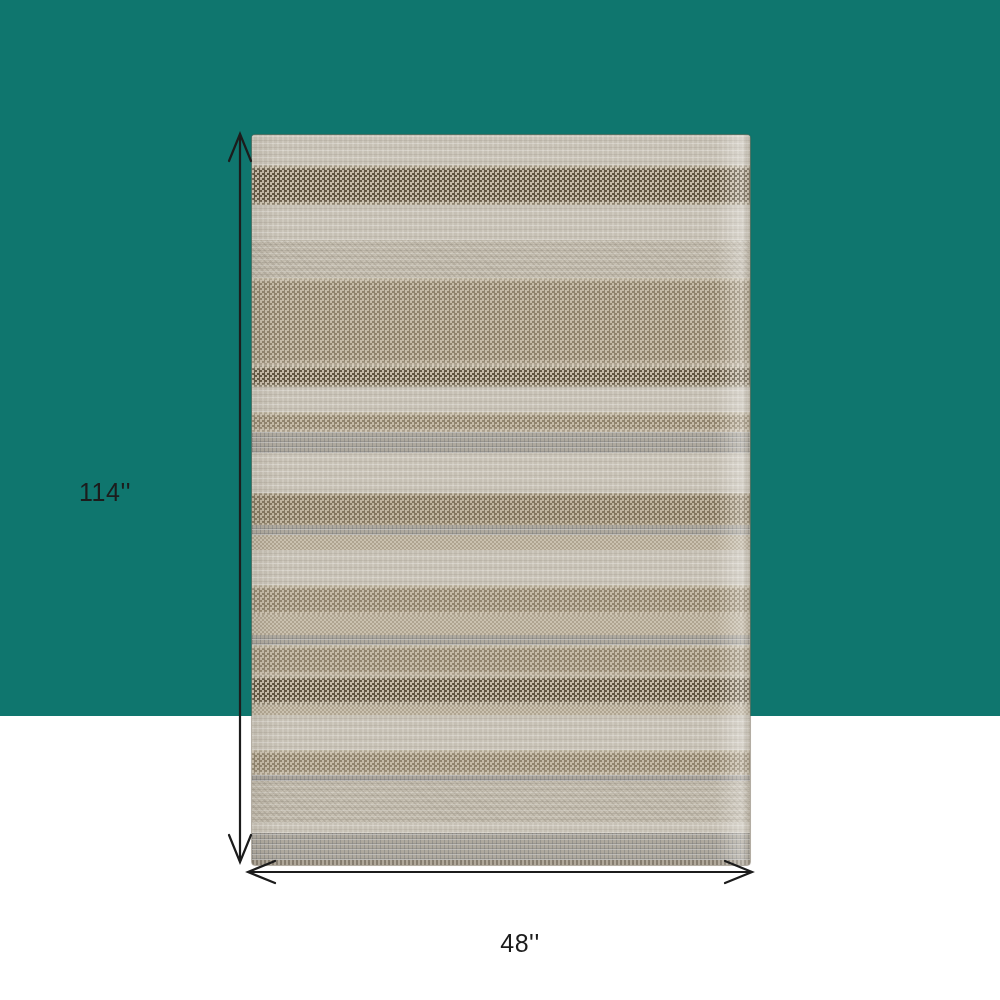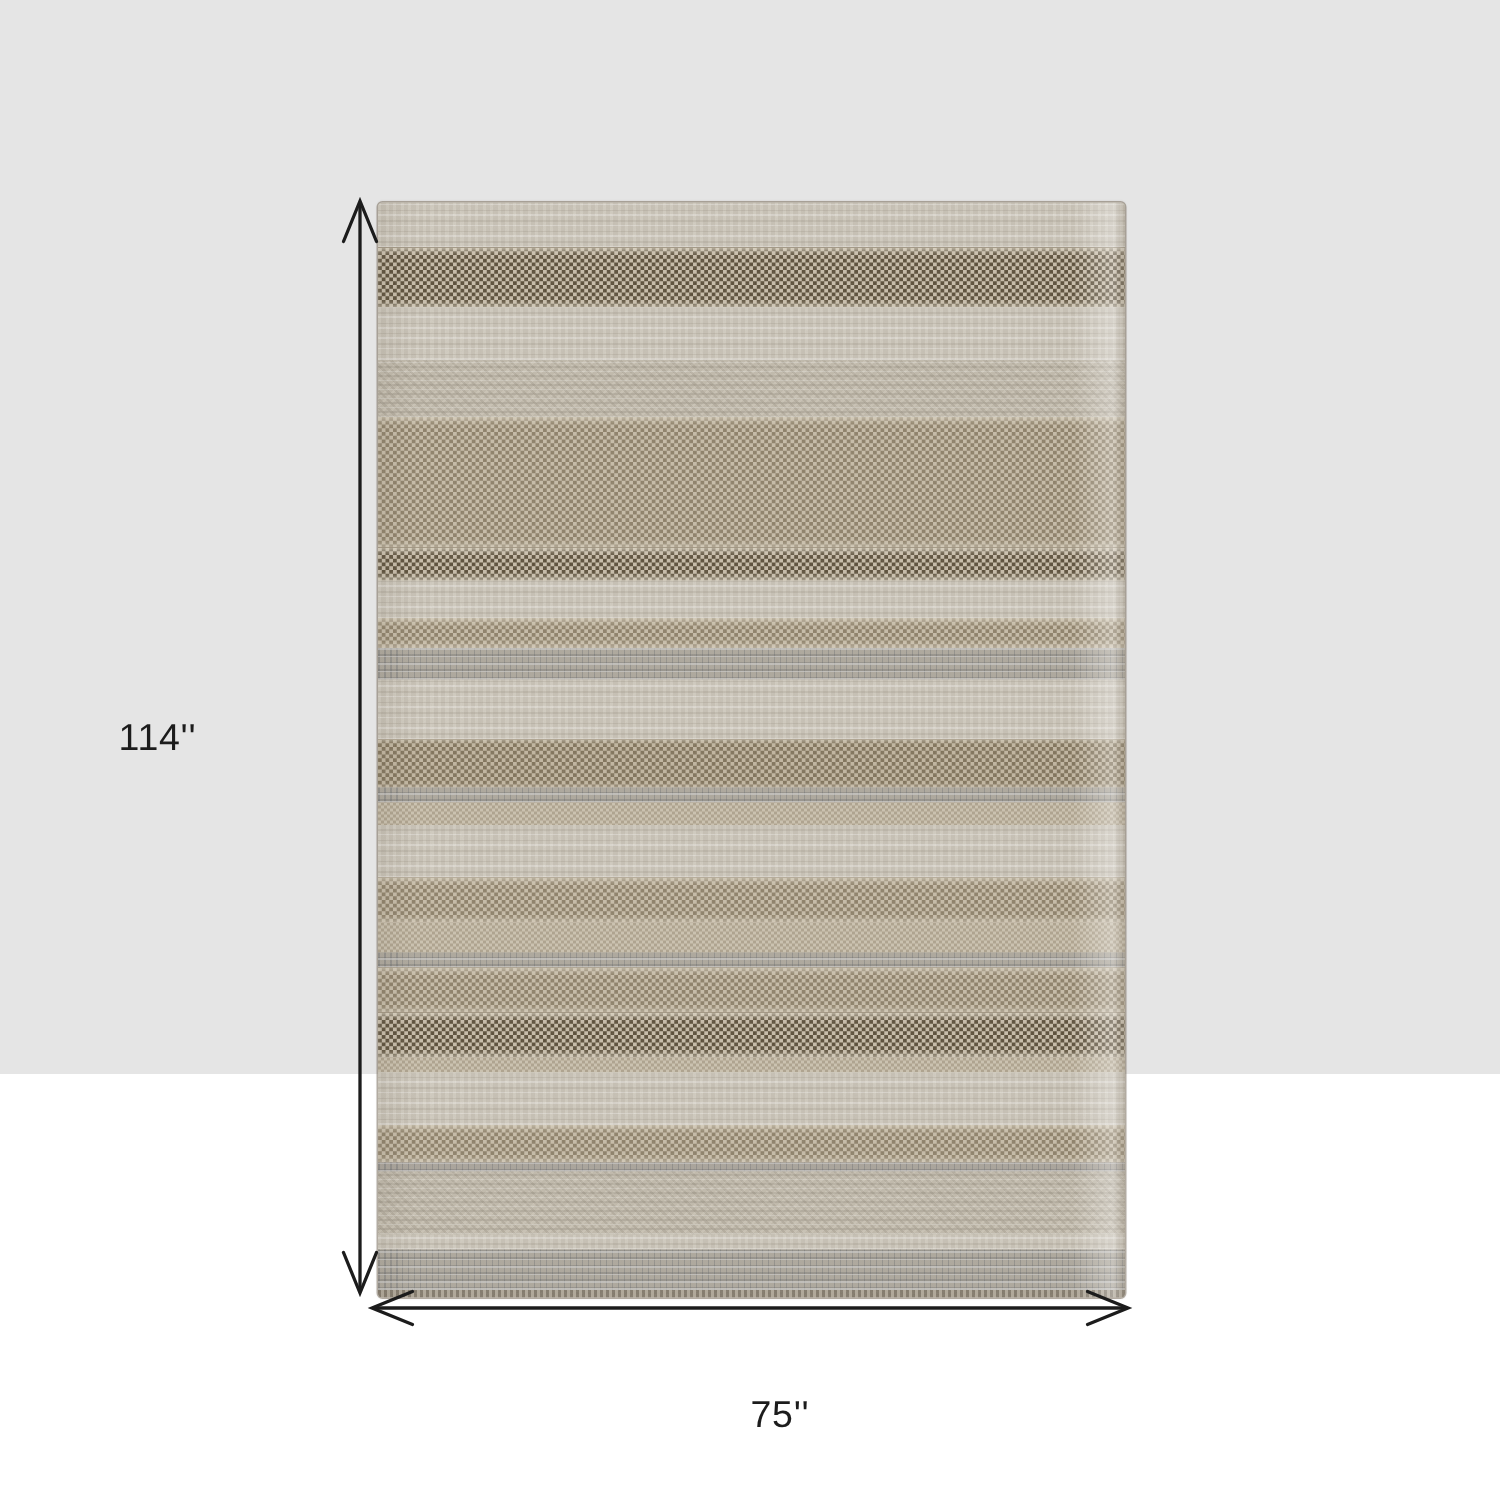--- a/index.html
+++ b/index.html
@@ -8,21 +8,21 @@
     width: 1000px;
     height: 1000px;
     background: #ffffff;
     font-family: "Liberation Sans", sans-serif;
     overflow: hidden;
   }
   .stage {
     position: relative;
     width: 1000px;
     height: 716px;
-    background: #e5e5e5;
+    background: #0f766e;
   }
 
   
   .rug {
     position: absolute;
     left: 252px;
     top: 135px;
     width: 498px;
     height: 730px;
     background: #cfc9bd;
@@ -185,15 +185,15 @@
       <polyline points="229,835 240,862 251,835" stroke="#1c1c1c"></polyline>
     </g>
     <g fill="none" stroke="#1c1c1c" stroke-width="2.2" stroke-linecap="round">
       <line x1="250" y1="872" x2="750" y2="872" stroke="#1c1c1c"></line>
       <polyline points="275,861 248,872 275,883" stroke="#1c1c1c"></polyline>
       <polyline points="725,861 752,872 725,883" stroke="#1c1c1c"></polyline>
     </g>
   </svg>
 
   <div class="dim-label height">114''</div>
-  <div class="dim-label width">75''</div>
+  <div class="dim-label width">48''</div>
 
 </div>
 
 </body></html>

